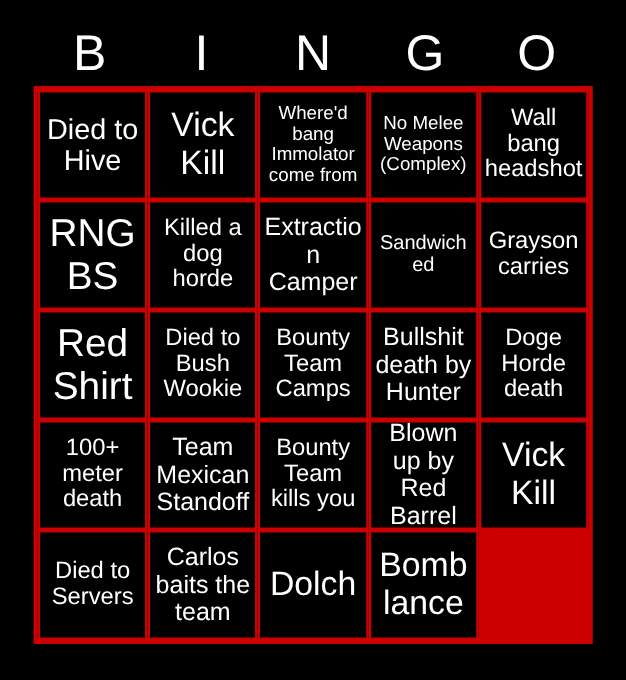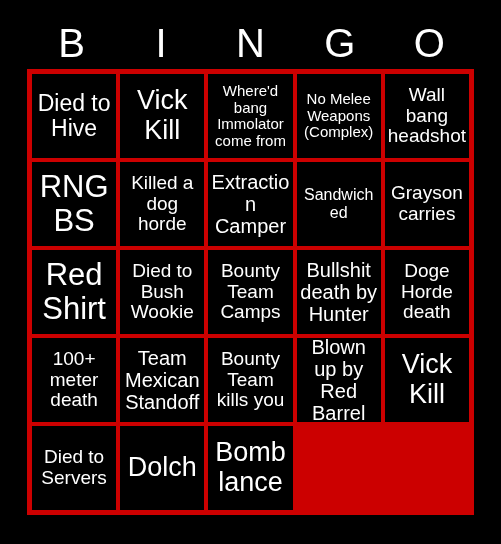--- a/index.html
+++ b/index.html
@@ -154,20 +154,23 @@
       </div>
       <div class="cell fs-sm">
         <span class="cell-text">Blown up by Red Barrel</span>
       </div>
       <div class="cell fs-xl">
         <span class="cell-text">Vick Kill</span>
       </div>
       <div class="cell fs-md">
         <span class="cell-text">Died to Servers</span>
       </div>
+      <div class="cell fs-sm">
+        <span class="cell-text">Carlos baits the team</span>
+      </div>
       <div class="cell fs-xl">
         <span class="cell-text">Dolch</span>
       </div>
       <div class="cell fs-xl">
         <span class="cell-text">Bomb lance</span>
       </div>
     </div>
 
 </div>
 

